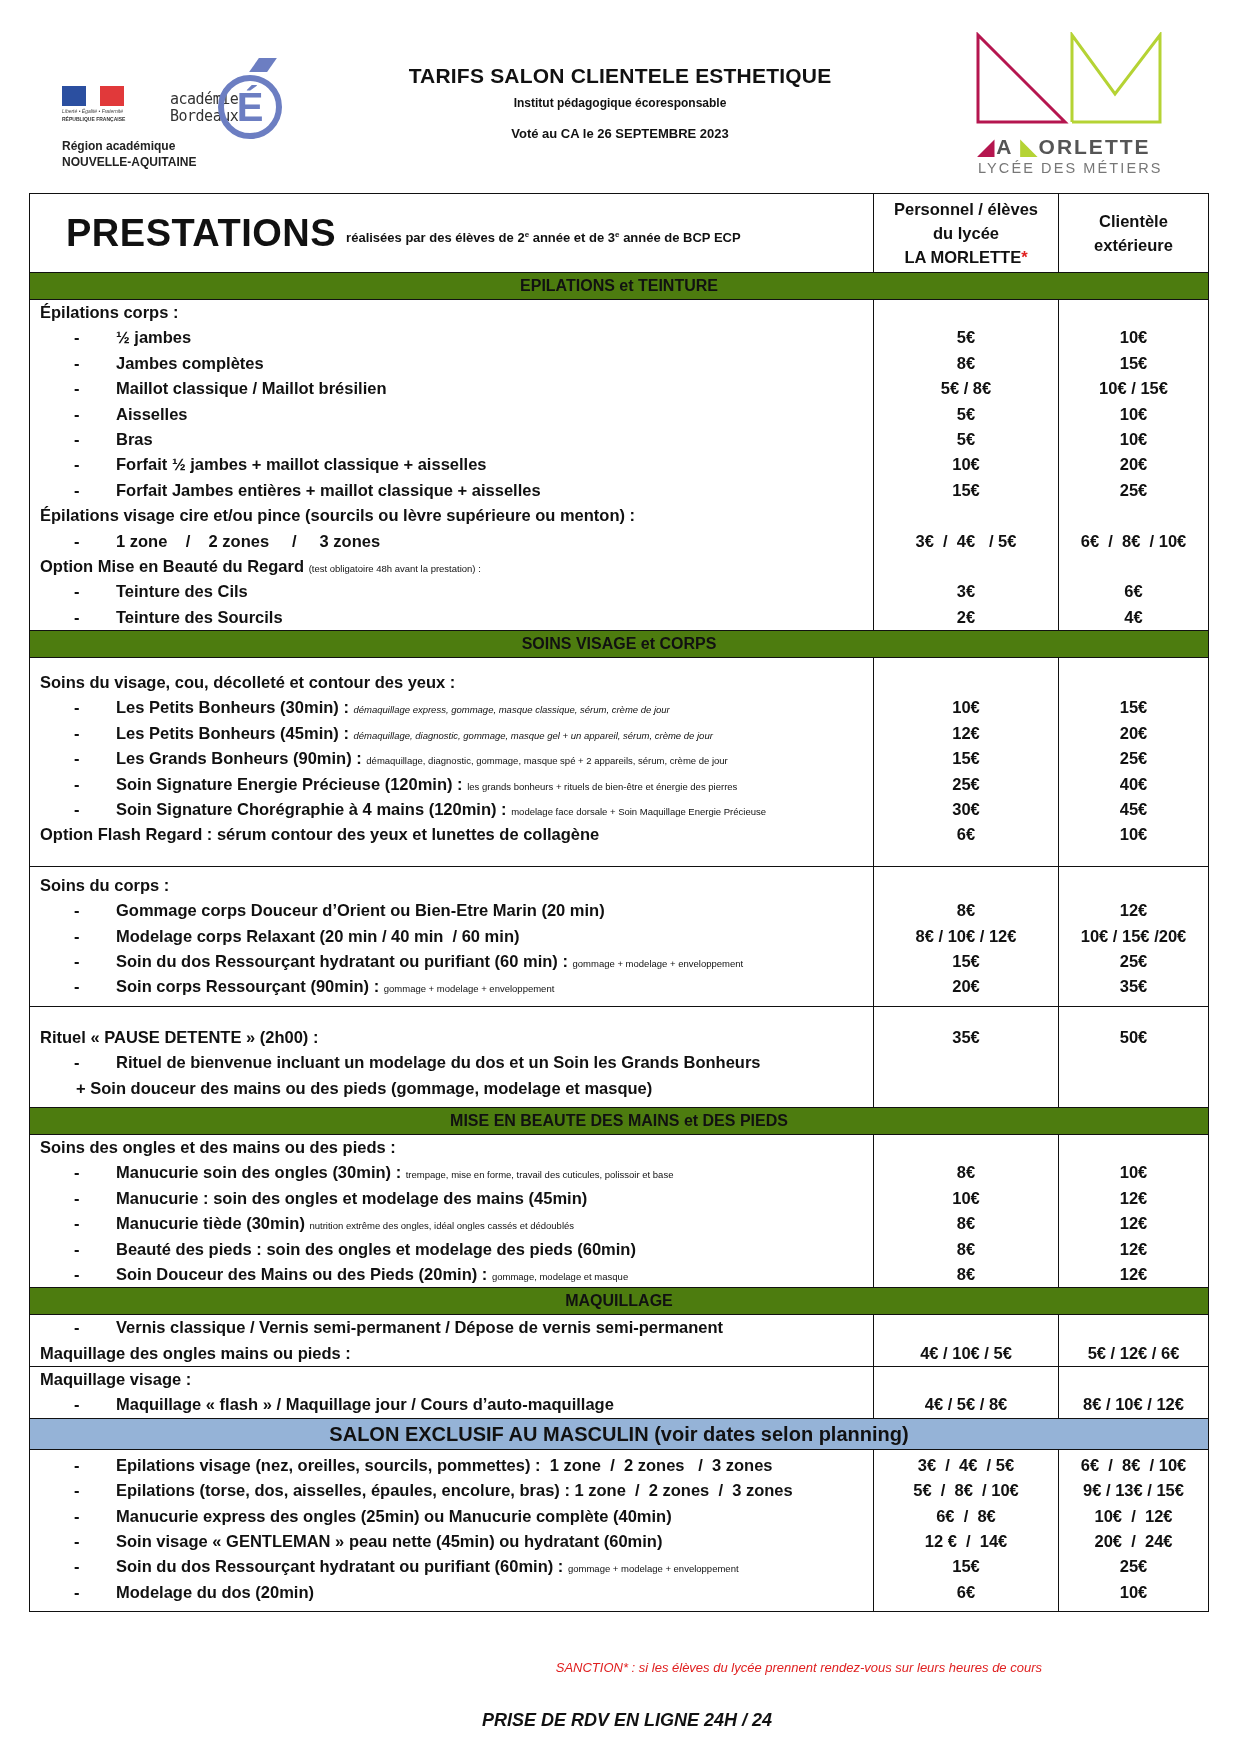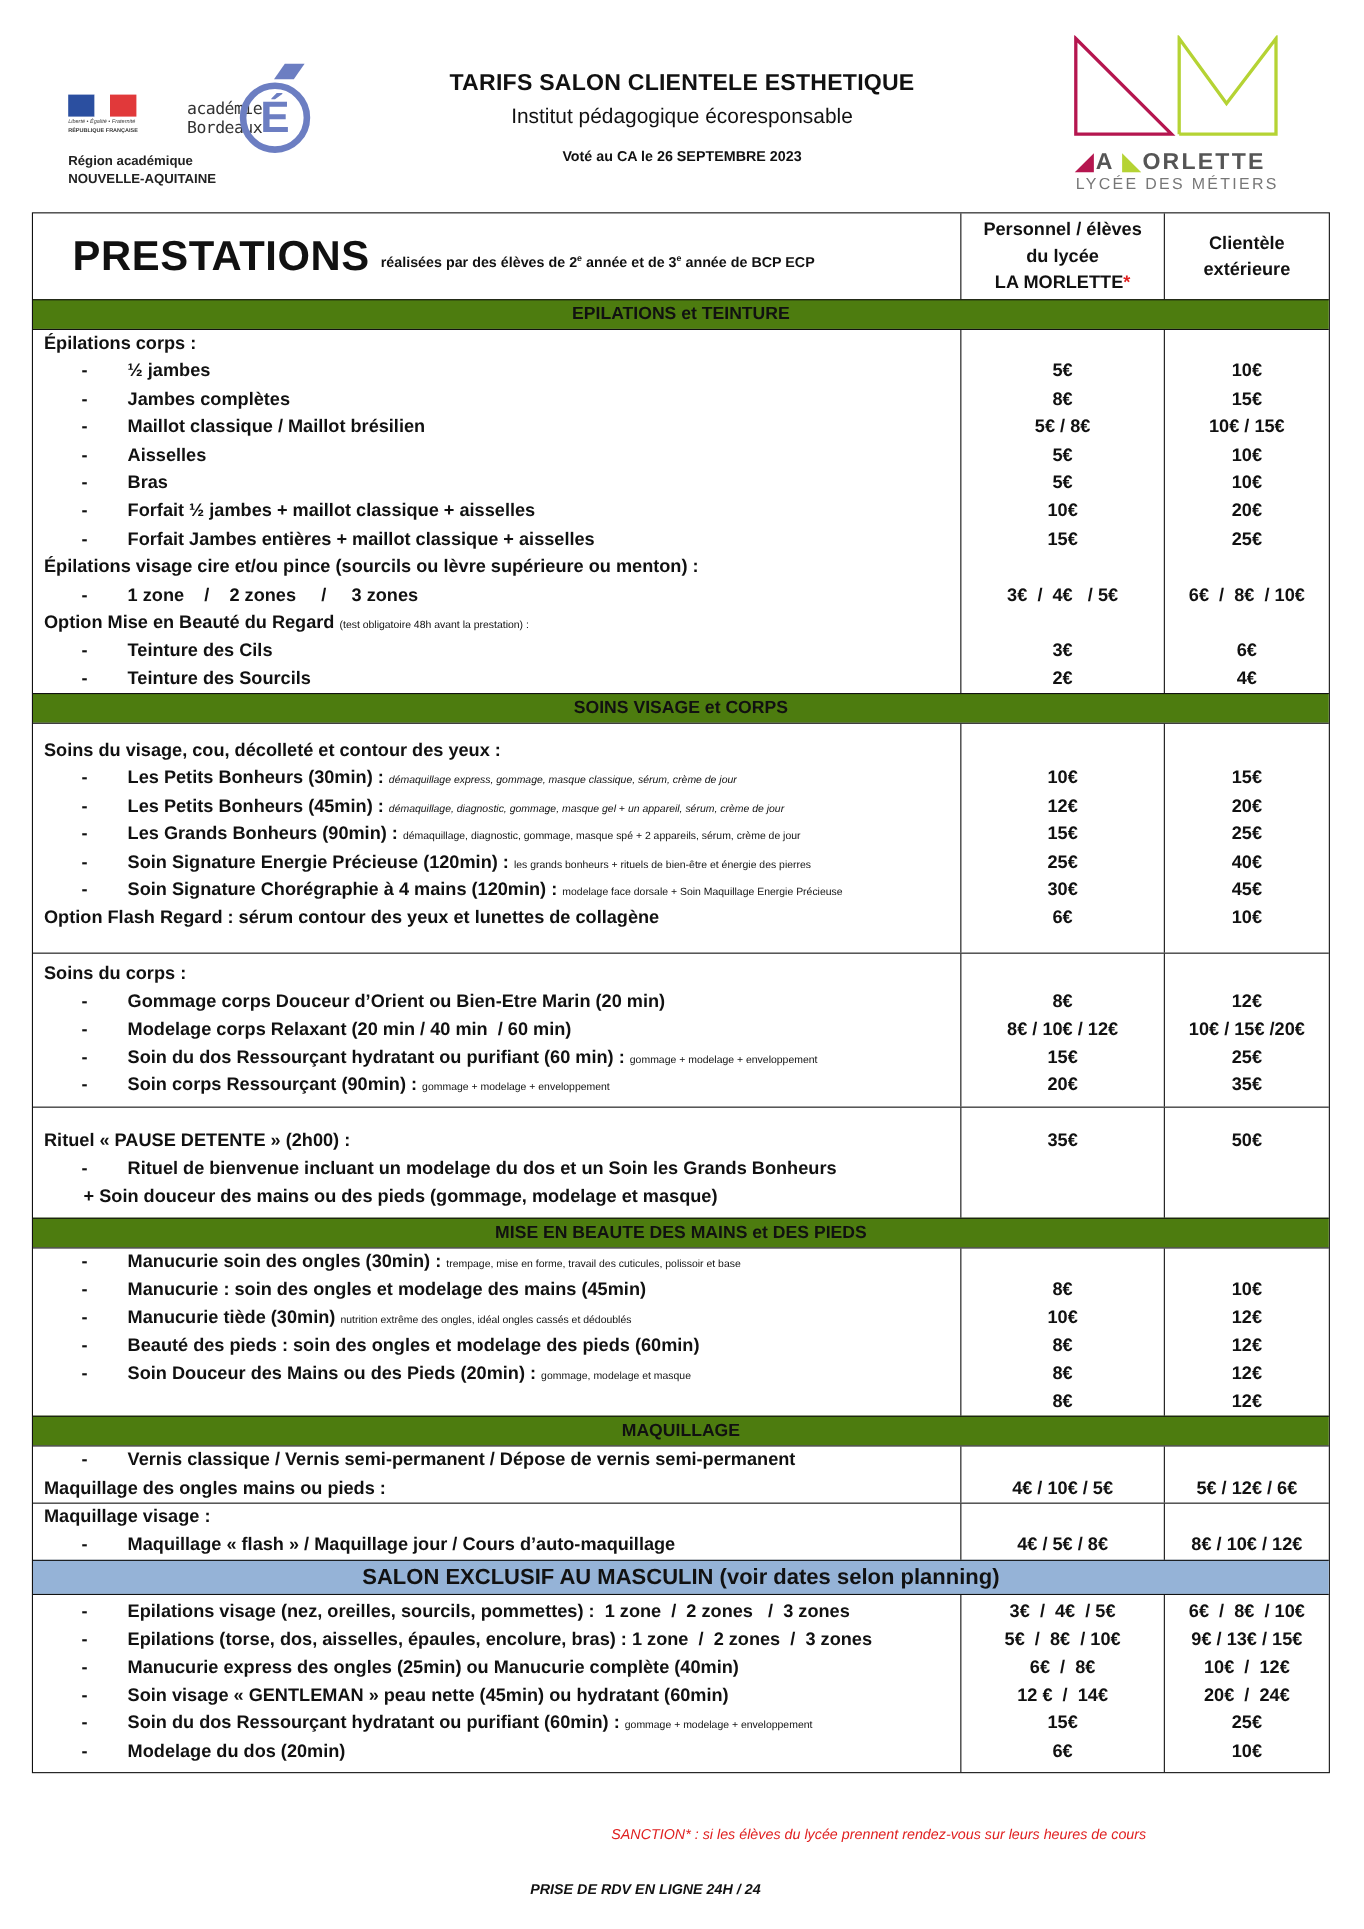--- a/index.html
+++ b/index.html
@@ -18,21 +18,21 @@
                font-size: 15px; line-height: 17px; color: #333; letter-spacing: -0.5px; }
   .acad-e { position: absolute; left: 160px; top: 20px; width: 64px; height: 64px; border-radius: 50%;
             border: 6px solid #6c7ec2; box-sizing: border-box; color: #6c7ec2; font-weight: bold;
             font-size: 40px; text-align: center; line-height: 52px; }
   .acad-accent { position: absolute; left: 196px; top: 3px; width: 18px; height: 14px; background: #6c7ec2;
                  transform: skew(-35deg); }
   .region { position: absolute; left: 4px; top: 83px; font-size: 12px; line-height: 16px; font-weight: bold; color: #222; }
 
   .head-center { position: absolute; left: 330px; top: 64px; width: 580px; text-align: center; }
   .head-title { font-size: 21px; font-weight: bold; letter-spacing: 0.2px; }
-  .head-sub { font-size: 19px; font-weight: normal; margin-top: 8px; }
+  .head-sub { font-size: 12px; font-weight: bold; margin-top: 8px; }
   .head-vote { font-size: 13px; font-weight: bold; margin-top: 16px; }
 
   .logo-right { position: absolute; left: 975px; top: 32px; width: 215px; height: 150px; }
   .logo-right svg { position: absolute; left: 0; top: 0; }
   .lm-name { position: absolute; left: 3px; top: 103px; font-size: 21px; letter-spacing: 2px; color: #555; font-weight: bold; white-space: nowrap; }
   .lm-sub { position: absolute; left: 3px; top: 128px; font-size: 14.5px; letter-spacing: 2.1px; color: #777; white-space: nowrap; }
 
   
   .tbl { position: absolute; left: 29px; top: 193px; width: 1180px; border: 1.5px solid #111; box-sizing: border-box; }
   .row { display: flex; border-top: 1.5px solid #111; }
@@ -58,21 +58,21 @@
   .ln.item::before { content: "-"; position: absolute; left: 34px; }
   .ln.item .t { margin-left: 42px; }
   .ln.plus { padding-left: 36px; }
   .note { font-size: 9.5px; font-weight: normal; }
   .note.it { font-style: italic; }
   .gap { height: 12px; }
   .gap-s { height: 6px; }
   .price { height: 25.4px; line-height: 25.4px; font-size: 16.5px; font-weight: bold; white-space: nowrap; }
 
   .foot-sanction { position: absolute; right: 198px; top: 1660px; font-size: 13px; font-style: italic; color: #e02020; }
-  .foot-rdv { position: absolute; left: 482px; top: 1710px; font-size: 13px; font-style: italic; font-weight: bold; }
+  .foot-rdv { position: absolute; left: 482px; top: 1710px; font-size: 18px; font-style: italic; font-weight: bold; }
 </style>
 </head>
 <body>
 
 <div class="logo-left">
   <div class="rf-flag">
     <div class="b"></div>
       <div class="w"></div>
       <div class="r"></div>
   </div>
@@ -279,20 +279,21 @@
     <div class="c3">
       <div class="gap"></div>
         <div class="gap-s"></div>
       <div class="price">50€</div>
     </div>
   </div>
 
   <div class="sec">MISE EN BEAUTE DES MAINS et DES PIEDS</div>
   <div class="row">
     <div class="c1">
+      <div class="ln lbl">Soins des ongles et des mains ou des pieds :</div>
       <div id="mp-labels">
           <div class="ln item"><span class="t" style="white-space: pre;">Manucurie soin des ongles (30min) :</span> <span class="note">trempage, mise en forme, travail des cuticules, polissoir et base</span></div>
           <div class="ln item"><span class="t" style="white-space: pre;">Manucurie : soin des ongles et modelage des mains (45min)</span></div>
           <div class="ln item"><span class="t" style="white-space: pre;">Manucurie tiède (30min)</span> <span class="note">nutrition extrême des ongles, idéal ongles cassés et dédoublés</span></div>
           <div class="ln item"><span class="t" style="white-space: pre;">Beauté des pieds : soin des ongles et modelage des pieds (60min)</span></div>
           <div class="ln item"><span class="t" style="white-space: pre;">Soin Douceur des Mains ou des Pieds (20min) :</span> <span class="note">gommage, modelage et masque</span></div>
         </div>
     </div>
     <div class="c2">
       <div class="price"></div>

